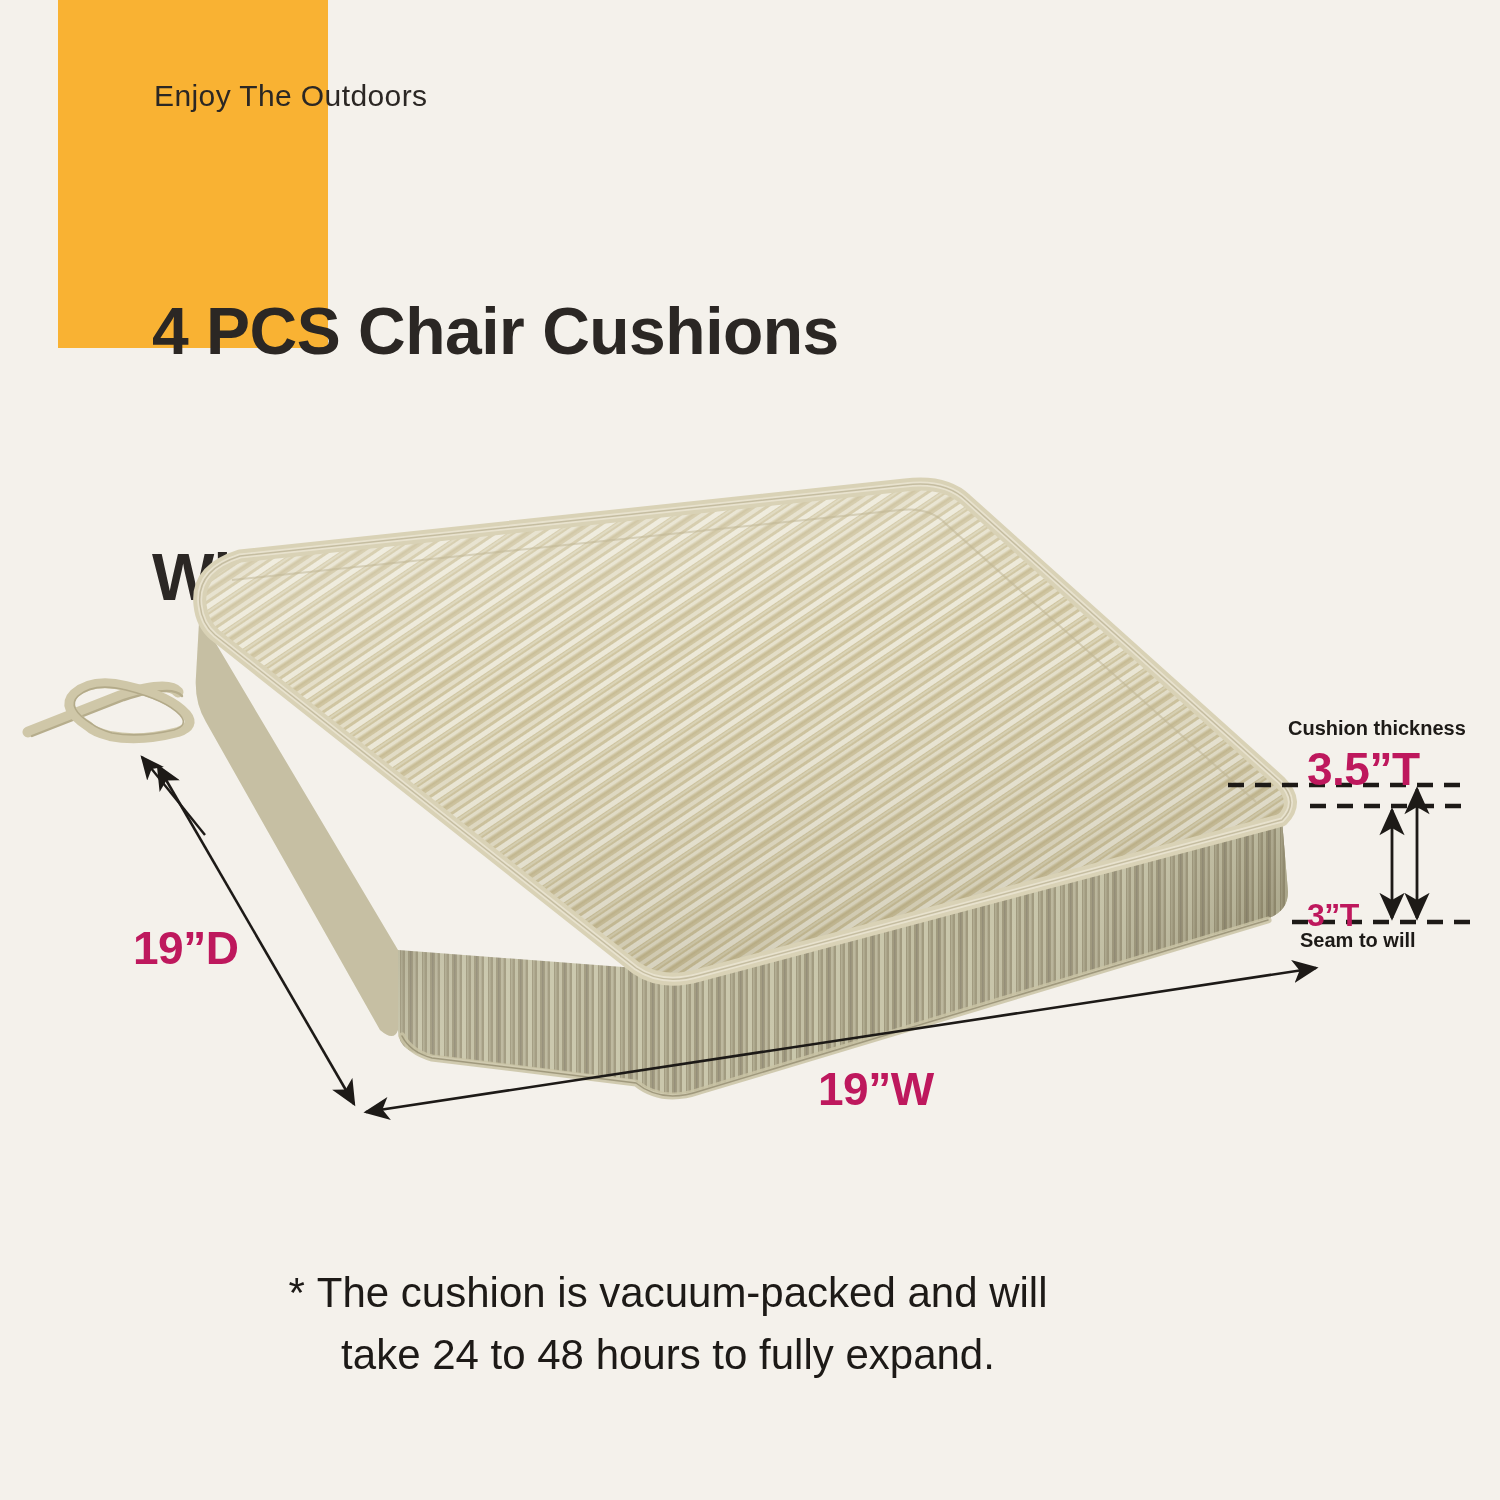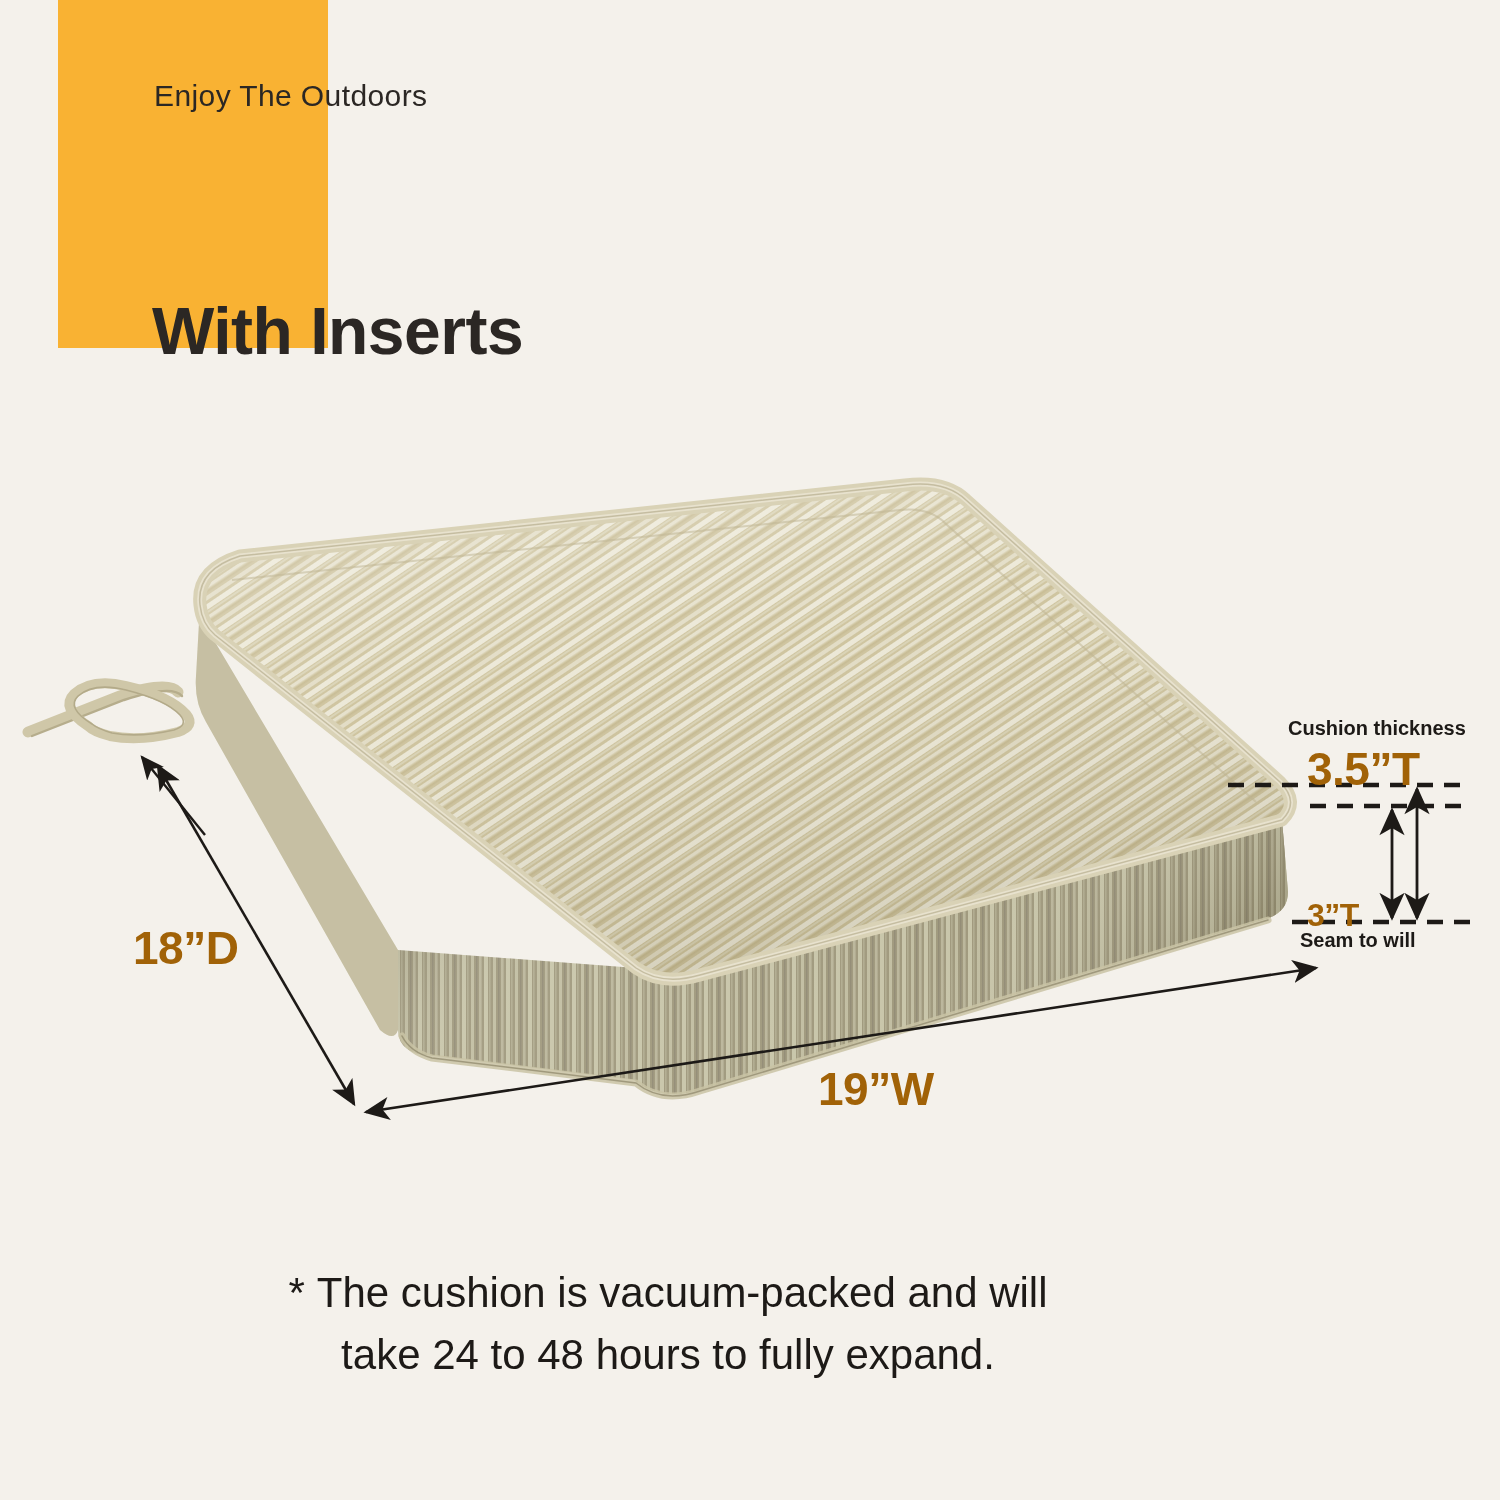--- a/index.html
+++ b/index.html
@@ -63,21 +63,21 @@
     top: 430px;
     width: 1400px;
     height: 700px;
   }
   .cushion-svg { display: block; }
 
   
   .dim-label {
     position: absolute;
     font-weight: 700;
-    color: #a16207;
+    color: #be185d;
     white-space: nowrap;
     letter-spacing: -0.5px;
   }
   .dim-d {
     left: 133px;
     top: 921px;
     font-size: 46px;
   }
   .dim-w {
     left: 818px;
@@ -130,20 +130,21 @@
 </head>
 <body>
 
 <div id="stage">
 
   <div class="yellow-block"></div>
 
   <div class="eyebrow">Enjoy The Outdoors</div>
 
   <div class="headline">
+    <span class="ln">4 PCS Chair Cushions</span>
     <span class="ln">With Inserts</span>
   </div>
 
   <div class="cushion-wrap">
     <svg class="cushion-svg" width="1400" height="700" viewBox="0 0 1400 700" xmlns="http://www.w3.org/2000/svg">
       <defs>
 
         <pattern id="topStripes" width="26" height="26" patternUnits="userSpaceOnUse" patternTransform="rotate(56)">
           <rect width="26" height="26" fill="#CCC19A"></rect>
           <rect x="0" width="5" height="26" fill="#EBE7D5"></rect>
@@ -271,21 +272,21 @@
     <line x1="1310" y1="806" x2="1470" y2="806" stroke="#1D1A17" stroke-width="4.5" stroke-dasharray="16 11"></line>
     <line x1="1292" y1="922" x2="1470" y2="922" stroke="#1D1A17" stroke-width="4.5" stroke-dasharray="16 11"></line>
 
     <line x1="1417" y1="789" x2="1417" y2="918" stroke="#1D1A17" stroke-width="2.8" marker-start="url(#arrStart)" marker-end="url(#arrEnd)"></line>
 
     <line x1="1392" y1="810" x2="1392" y2="918" stroke="#1D1A17" stroke-width="2.8" marker-start="url(#arrStart)" marker-end="url(#arrEnd)"></line>
 
     <line x1="205" y1="835" x2="142" y2="757" stroke="#1D1A17" stroke-width="2.4" marker-end="url(#arrEnd)"></line>
   </svg>
 
-  <div class="dim-label dim-d">18”D</div>
+  <div class="dim-label dim-d">19”D</div>
 
   <div class="dim-label dim-w">19”W</div>
 
   <div class="cap-text cap-thickness">Cushion thickness</div>
 
   <div class="dim-label thick-35">3.5”T</div>
 
   <div class="dim-label thick-3">3”T</div>
 
   <div class="cap-text cap-seam">Seam to will</div>

